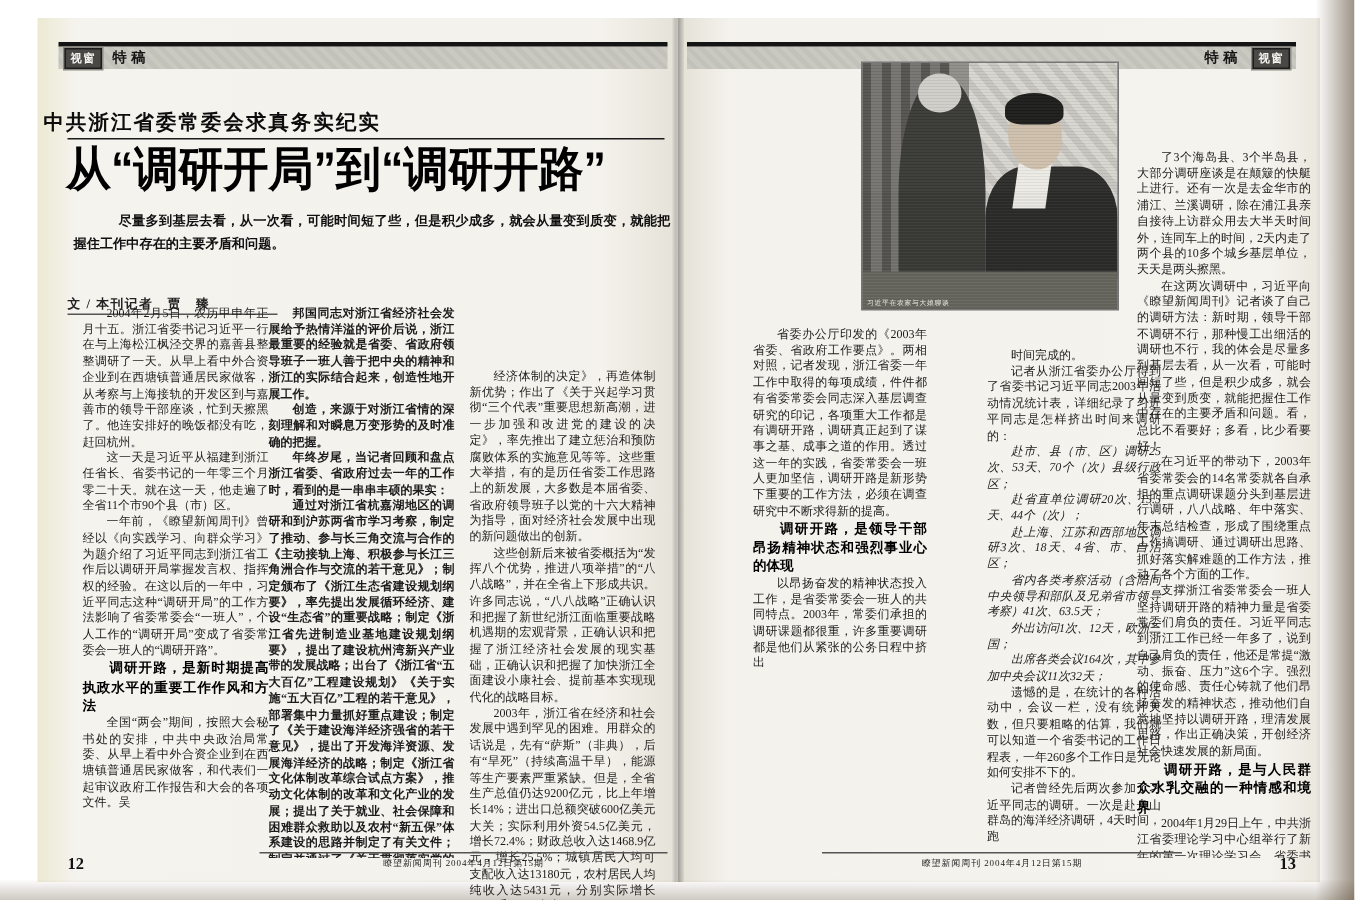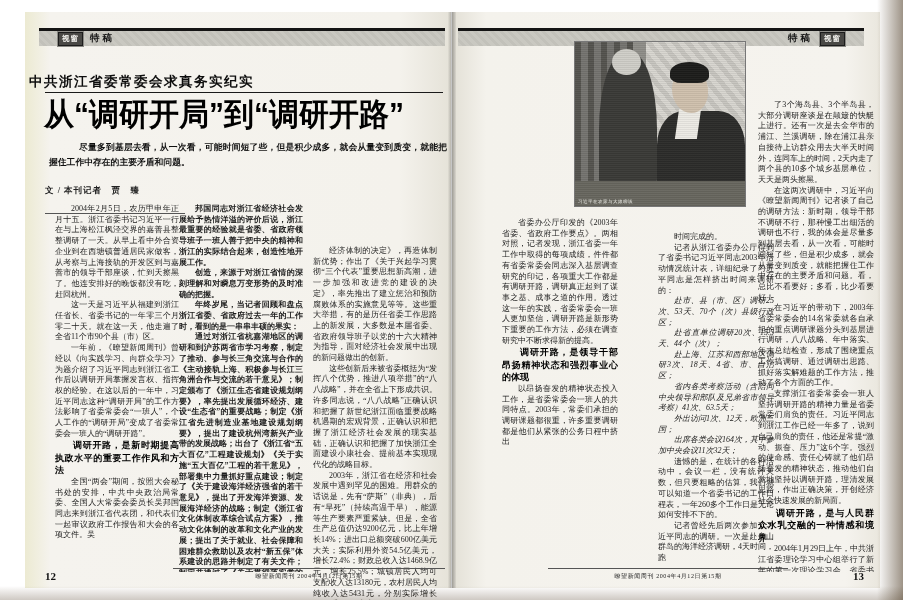--- a/index.html
+++ b/index.html
@@ -15,36 +15,36 @@
   .page{position:absolute;top:12px;height:576px;background:#f3f1eb;}
   .page.left{left:25px;width:426px;
     background:linear-gradient(90deg,#ecead2 0%,#f5f3ee 6%,#f4f2ec 88%,#e5e2d8 100%);}
   .page.right{left:452px;width:428px;
     background:linear-gradient(90deg,#e3e0d6 0%,#f4f2ec 8%,#f5f3ee 92%,#eae7de 100%);}
   .spine{position:absolute;left:448px;top:12px;width:8px;height:576px;
     background:linear-gradient(90deg,rgba(0,0,0,.02),rgba(0,0,0,.28) 55%,rgba(0,0,0,.05));}
 
   .phead{position:absolute;top:16px;height:15px;background:
     repeating-linear-gradient(45deg,#c9c8c1 0 3px,#c2c1ba 3px 6px);
-    border-top:3px solid #141414;display:flex;align-items:center;gap:7px;padding:0 19px;}
+    border-top:3px solid #141414;display:flex;align-items:center;gap:7px;padding:0 4px;}
   .phead.lh{left:14px;right:6px;}
   .phead.rh{left:6px;right:16px;justify-content:flex-end;}
   .badge{background:#494845;color:#f4f3ef;font:bold 7.5px/9px "Liberation Sans",sans-serif;
     padding:1.5px 3px;border:1px solid #1c1c1c;box-shadow:0 0 0 1px #8a8984;letter-spacing:1px;}
   .phead-label{font:bold 9.5px "Liberation Sans",sans-serif;color:#141414;letter-spacing:3px;}
 
   .kicker{position:absolute;top:61px;left:4px;font:bold 13.5px "Liberation Sans",sans-serif;
     letter-spacing:1.5px;color:#0d0d0d;}
   .kicker-rule{position:absolute;top:80px;left:20px;right:8px;border-top:1.5px solid #1a1a1a;}
   .headline{position:absolute;top:85px;left:19px;width:406px;white-space:nowrap;
     font:900 30px/34px "Liberation Sans",sans-serif;color:#000;transform:scaleY(1.05);}
   .deck{position:absolute;top:128px;left:24px;width:398px;text-indent:30px;
     font:bold 8.8px/14.5px "Liberation Sans",sans-serif;color:#101010;text-align:justify;}
-  .byline{position:absolute;top:172px;left:20px;width:140px;font:bold 8.5px/12px "Liberation Serif",serif;
-    letter-spacing:1px;color:#222;border-bottom:1px solid #555;padding-bottom:17px;}
+  .byline{position:absolute;top:184px;left:20px;width:140px;font:bold 8.5px/12px "Liberation Serif",serif;
+    letter-spacing:1px;color:#222;border-bottom:1px solid #555;padding-bottom:1px;}
 
   .col{position:absolute;text-align:justify;overflow:hidden;color:#1c1c1c;
     font-size:8px;line-height:10.7px;}
   .col p{margin:0;text-indent:2em;}
   .subhead{font:bold 9px/12.5px "Liberation Sans",sans-serif;color:#000;
     margin:7px 0;text-indent:2em;}
   .lc{top:192px;height:368px;}
   .lc1{left:20px;width:124px;margin-left:10px;}
   .lc2{left:154px;width:124px;font-weight:bold;}
   .lc3{left:288px;width:124px;margin-top:42px;}
@@ -97,21 +97,21 @@
   <div class="kicker-rule"></div>
   <div class="headline">从“调研开局”到“调研开路”</div>
   <div class="deck">尽量多到基层去看，从一次看，可能时间短了些，但是积少成多，就会从量变到质变，就能把握住工作中存在的主要矛盾和问题。</div>
   <div class="byline">文 / 本刊记者　贾　臻</div>
 
   <div class="col lc lc1">
     <p>2004年2月5日，农历甲申年正月十五。浙江省委书记习近平一行在与上海松江枫泾交界的嘉善县整整调研了一天。从早上看中外合资企业到在西塘镇普通居民家做客，从考察与上海接轨的开发区到与嘉善市的领导干部座谈，忙到天擦黑了。他连安排好的晚饭都没有吃，赶回杭州。</p>
     <p>这一天是习近平从福建到浙江任省长、省委书记的一年零三个月零二十天。就在这一天，他走遍了全省11个市90个县（市）区。</p>
     <p>一年前，《瞭望新闻周刊》曾经以《向实践学习、向群众学习》为题介绍了习近平同志到浙江省工作后以调研开局掌握发言权、指挥权的经验。在这以后的一年中，习近平同志这种“调研开局”的工作方法影响了省委常委会“一班人”，个人工作的“调研开局”变成了省委常委会一班人的“调研开路”。</p>
     <p class="subhead">调研开路，是新时期提高执政水平的重要工作作风和方法</p>
-    <p>全国“两会”期间，按照大会秘书处的安排，中共中央政治局常委、全国人大常委会委员长吴邦国同志来到浙江省代表团，和代表们一起审议政府工作报告和大会的各项文件。吴</p>
+    <p>全国“两会”期间，按照大会秘书处的安排，中共中央政治局常委、从早上看中外合资企业到在西塘镇普通居民家做客，和代表们一起审议政府工作报告和大会的各项文件。吴</p>
   </div>
   <div class="col lc lc2">
     <p>邦国同志对浙江省经济社会发展给予热情洋溢的评价后说，浙江最重要的经验就是省委、省政府领导班子一班人善于把中央的精神和浙江的实际结合起来，创造性地开展工作。</p>
     <p>创造，来源于对浙江省情的深刻理解和对瞬息万变形势的及时准确的把握。</p>
     <p>年终岁尾，当记者回顾和盘点浙江省委、省政府过去一年的工作时，看到的是一串串丰硕的果实：</p>
     <p>通过对浙江省杭嘉湖地区的调研和到沪苏两省市学习考察，制定了推动、参与长三角交流与合作的《主动接轨上海、积极参与长江三角洲合作与交流的若干意见》；制定颁布了《浙江生态省建设规划纲要》，率先提出发展循环经济、建设“生态省”的重要战略；制定《浙江省先进制造业基地建设规划纲要》，提出了建设杭州湾新兴产业带的发展战略；出台了《浙江省“五大百亿”工程建设规划》《关于实施“五大百亿”工程的若干意见》，部署集中力量抓好重点建设；制定了《关于建设海洋经济强省的若干意见》，提出了开发海洋资源、发展海洋经济的战略；制定《浙江省文化体制改革综合试点方案》，推动文化体制的改革和文化产业的发展；提出了关于就业、社会保障和困难群众救助以及农村“新五保”体系建设的思路并制定了有关文件；制定并通过了《关于贯彻落实党的十六届三中全会精神，进一步完善社会主义市场</p>
   </div>
   <div class="col lc lc3">
     <p>经济体制的决定》，再造体制新优势；作出了《关于兴起学习贯彻“三个代表”重要思想新高潮，进一步加强和改进党的建设的决定》，率先推出了建立惩治和预防腐败体系的实施意见等等。这些重大举措，有的是历任省委工作思路上的新发展，大多数是本届省委、省政府领导班子以党的十六大精神为指导，面对经济社会发展中出现的新问题做出的创新。</p>
     <p>这些创新后来被省委概括为“发挥八个优势，推进八项举措”的“八八战略”，并在全省上下形成共识。许多同志说，“八八战略”正确认识和把握了新世纪浙江面临重要战略机遇期的宏观背景，正确认识和把握了浙江经济社会发展的现实基础，正确认识和把握了加快浙江全面建设小康社会、提前基本实现现代化的战略目标。</p>

